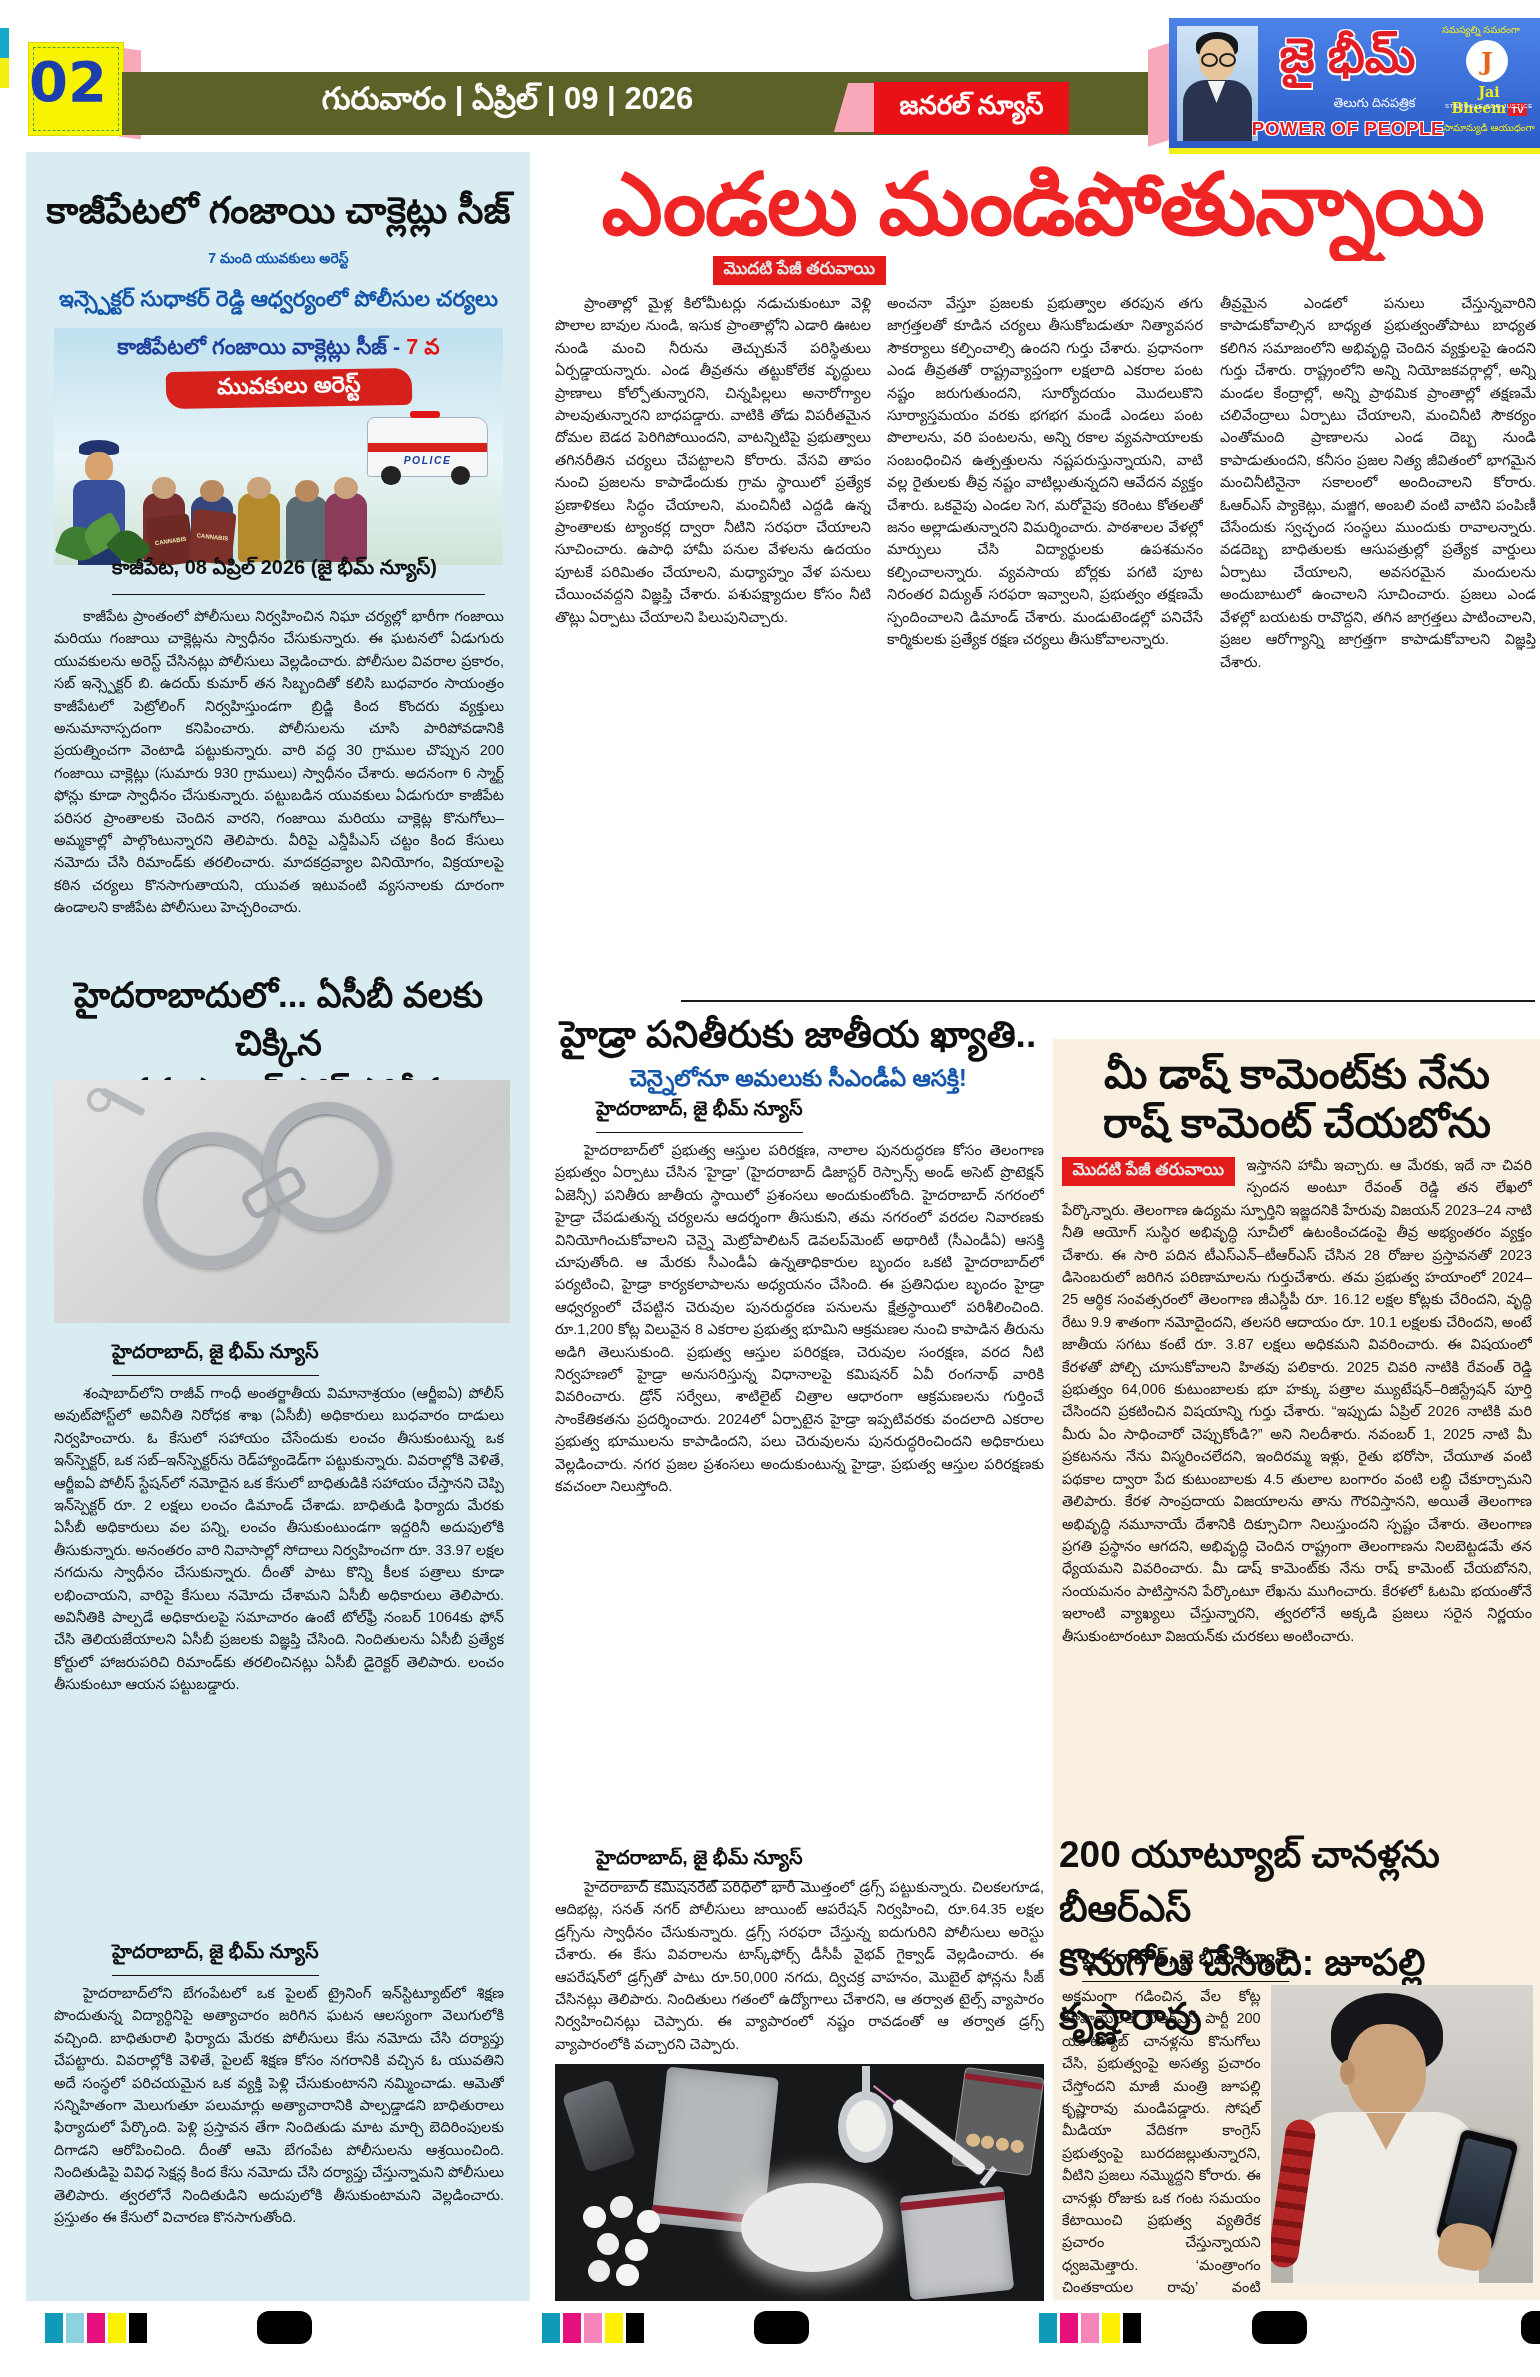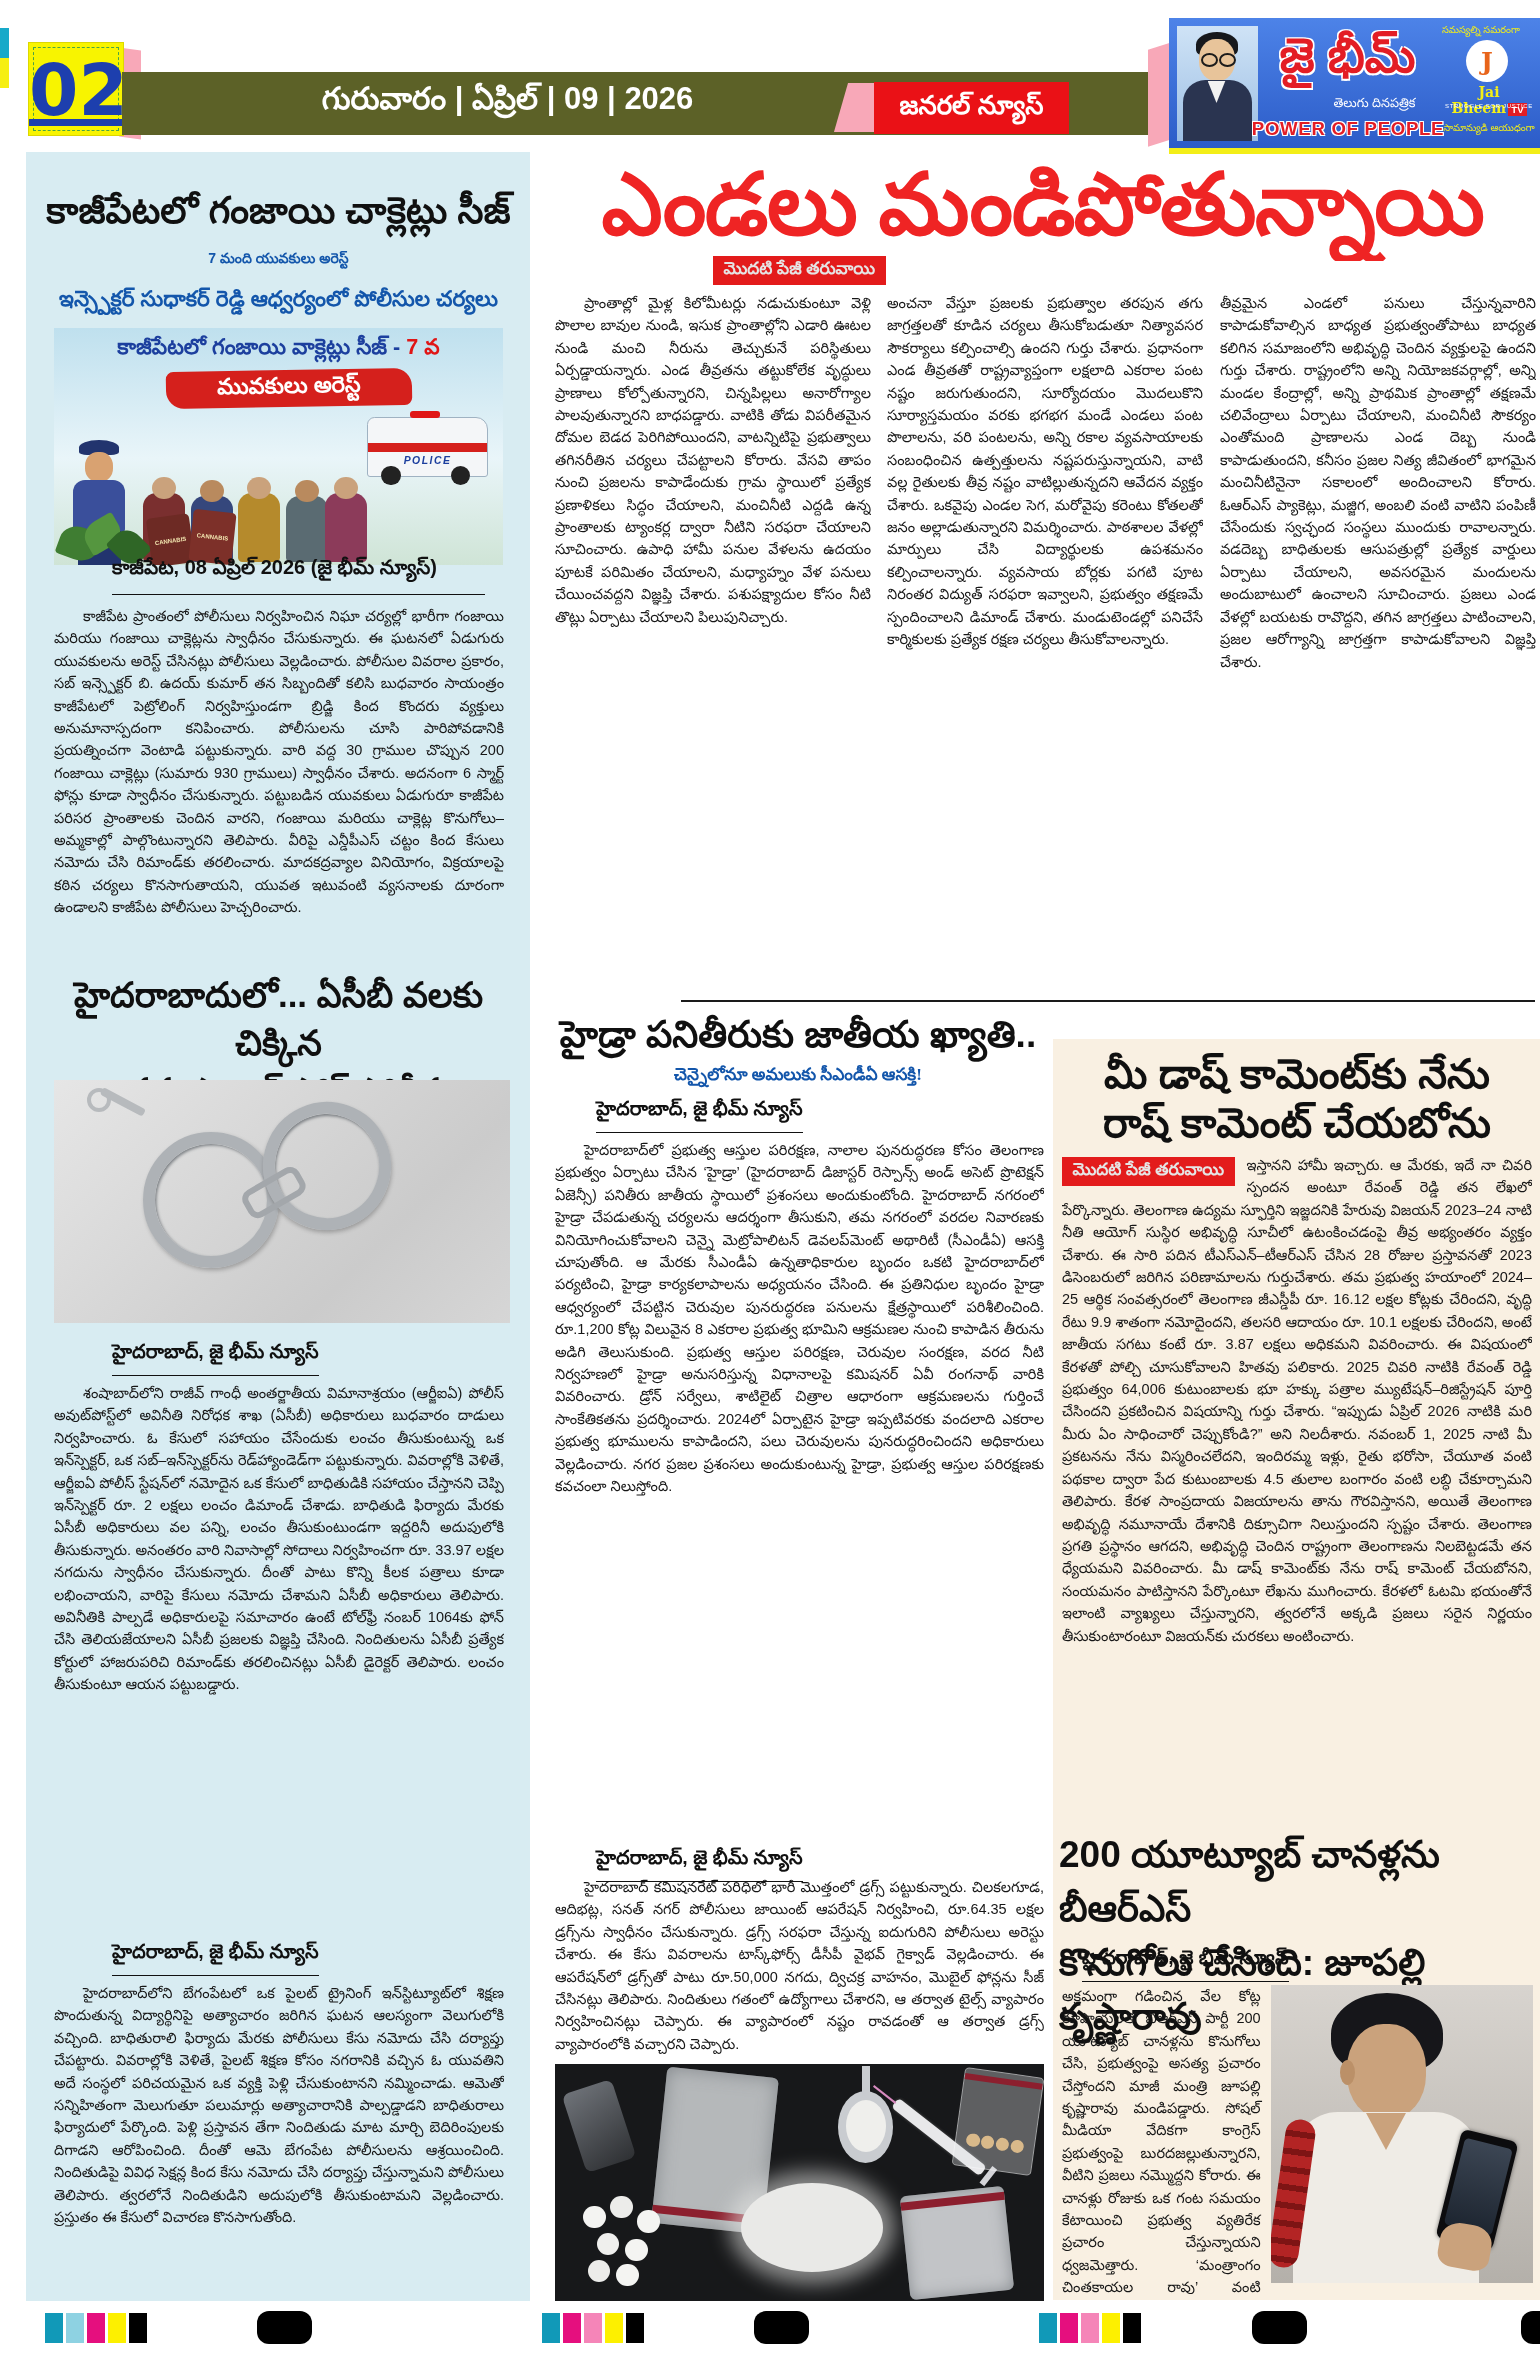--- a/index.html
+++ b/index.html
@@ -27,21 +27,21 @@
 <div class="page">
 
   <div class="abs" style="left:0;top:28px;width:9px;height:30px;background:#17a9c9;"></div>
   <div class="abs" style="left:0;top:58px;width:9px;height:30px;background:#f6ef12;"></div>
   <div class="abs" style="left:1532px;top:28px;width:9px;height:30px;background:#f59ab5;"></div>
   <div class="abs" style="left:1532px;top:58px;width:9px;height:30px;background:#79b53d;"></div>
 
   <div class="abs" style="left:119px;top:49px;width:22.4px;height:89px;background:#f8a8b8;transform:skewY(8deg);"></div>
   <div class="abs" style="left:28px;top:42px;width:94px;height:92px;background:#f8f400;border:1.5px solid #ddd800;">
     <div class="abs" style="left:3.7px;top:3.7px;right:3.7px;bottom:3.7px;border:0.7px dashed #4aa348;"></div>
-    <div class="abs" style="left:0;top:6px;width:100%;font-size:71px;font-weight:800;color:#1d3fae;font-family:'DejaVu Sans',sans-serif;text-decoration:underline;">02</div>
+    <div class="abs" style="left:0;top:6px;width:100%;font-size:56px;font-weight:800;color:#1d3fae;font-family:'DejaVu Sans',sans-serif;">02</div>
   </div>
   <div class="abs" style="left:122px;top:72px;width:1044px;height:63px;background:#5c6127;"></div>
   <div class="abs" style="left:239px;top:81px;width:537px;text-align:center;font-size:31px;font-weight:700;color:#ffffff;">గురువారం | ఏప్రిల్ | 09 | 2026</div>
   <div class="abs" style="left:841px;top:83px;width:45px;height:49px;background:#f8a8b8;transform:skewX(-16deg);"></div>
   <div class="abs" style="left:874px;top:82px;width:195px;height:52px;background:#ea1116;display:flex;align-items:center;justify-content:center;">
     <span style="color:#fff;font-size:26px;font-weight:700;">జనరల్ న్యూస్</span>
   </div>
 
   <div class="abs" style="left:1148px;top:45px;width:30px;height:97px;background:#f8a8b8;transform:skewY(-18deg);"></div>
   <div class="abs" style="left:1169px;top:18px;width:371px;height:130px;background:linear-gradient(180deg,#4d83e8,#2c5cc8);border-bottom:6px solid #f3ee18;">
@@ -158,21 +158,21 @@
   <div class="abs" style="left:713px;top:256px;">
     <span class="red-tag">మొదటి పేజీ తరువాయి</span>
   </div>
   <div class="abs just body-text" style="left:555px;top:292px;width:316px;height:669px;">ప్రాంతాల్లో మైళ్ల కిలోమీటర్లు నడుచుకుంటూ వెళ్లి పొలాల బావుల నుండి, ఇసుక ప్రాంతాల్లోని ఎడారి ఊటల నుండి మంచి నీరును తెచ్చుకునే పరిస్థితులు ఏర్పడ్డాయన్నారు. ఎండ తీవ్రతను తట్టుకోలేక వృద్ధులు ప్రాణాలు కోల్పోతున్నారని, చిన్నపిల్లలు అనారోగ్యాల పాలవుతున్నారని బాధపడ్డారు. వాటికి తోడు విపరీతమైన దోమల బెడద పెరిగిపోయిందని, వాటన్నిటిపై ప్రభుత్వాలు తగినరీతిన చర్యలు చేపట్టాలని కోరారు. వేసవి తాపం నుంచి ప్రజలను కాపాడేందుకు గ్రామ స్థాయిలో ప్రత్యేక ప్రణాళికలు సిద్ధం చేయాలని, మంచినీటి ఎద్దడి ఉన్న ప్రాంతాలకు ట్యాంకర్ల ద్వారా నీటిని సరఫరా చేయాలని సూచించారు. ఉపాధి హామీ పనుల వేళలను ఉదయం పూటకే పరిమితం చేయాలని, మధ్యాహ్నం వేళ పనులు చేయించవద్దని విజ్ఞప్తి చేశారు. పశుపక్ష్యాదుల కోసం నీటి తొట్లు ఏర్పాటు చేయాలని పిలుపునిచ్చారు.</div>
   <div class="abs just body-text" style="left:887px;top:292px;width:316px;height:669px;text-indent:0;">అంచనా వేస్తూ ప్రజలకు ప్రభుత్వాల తరపున తగు జాగ్రత్తలతో కూడిన చర్యలు తీసుకోబడుతూ నిత్యావసర సౌకర్యాలు కల్పించాల్సి ఉందని గుర్తు చేశారు. ప్రధానంగా ఎండ తీవ్రతతో రాష్ట్రవ్యాప్తంగా లక్షలాది ఎకరాల పంట నష్టం జరుగుతుందని, సూర్యోదయం మొదలుకొని సూర్యాస్తమయం వరకు భగభగ మండే ఎండలు పంట పొలాలను, వరి పంటలను, అన్ని రకాల వ్యవసాయాలకు సంబంధించిన ఉత్పత్తులను నష్టపరుస్తున్నాయని, వాటి వల్ల రైతులకు తీవ్ర నష్టం వాటిల్లుతున్నదని ఆవేదన వ్యక్తం చేశారు. ఒకవైపు ఎండల సెగ, మరోవైపు కరెంటు కోతలతో జనం అల్లాడుతున్నారని విమర్శించారు. పాఠశాలల వేళల్లో మార్పులు చేసి విద్యార్థులకు ఉపశమనం కల్పించాలన్నారు. వ్యవసాయ బోర్లకు పగటి పూట నిరంతర విద్యుత్ సరఫరా ఇవ్వాలని, ప్రభుత్వం తక్షణమే స్పందించాలని డిమాండ్ చేశారు. మండుటెండల్లో పనిచేసే కార్మికులకు ప్రత్యేక రక్షణ చర్యలు తీసుకోవాలన్నారు.</div>
   <div class="abs just body-text" style="left:1220px;top:292px;width:316px;height:669px;text-indent:0;">తీవ్రమైన ఎండలో పనులు చేస్తున్నవారిని కాపాడుకోవాల్సిన బాధ్యత ప్రభుత్వంతోపాటు బాధ్యత కలిగిన సమాజంలోని అభివృద్ధి చెందిన వ్యక్తులపై ఉందని గుర్తు చేశారు. రాష్ట్రంలోని అన్ని నియోజకవర్గాల్లో, అన్ని మండల కేంద్రాల్లో, అన్ని ప్రాథమిక ప్రాంతాల్లో తక్షణమే చలివేంద్రాలు ఏర్పాటు చేయాలని, మంచినీటి సౌకర్యం ఎంతోమంది ప్రాణాలను ఎండ దెబ్బ నుండి కాపాడుతుందని, కనీసం ప్రజల నిత్య జీవితంలో భాగమైన మంచినీటినైనా సకాలంలో అందించాలని కోరారు. ఓఆర్ఎస్ ప్యాకెట్లు, మజ్జిగ, అంబలి వంటి వాటిని పంపిణీ చేసేందుకు స్వచ్ఛంద సంస్థలు ముందుకు రావాలన్నారు. వడదెబ్బ బాధితులకు ఆసుపత్రుల్లో ప్రత్యేక వార్డులు ఏర్పాటు చేయాలని, అవసరమైన మందులను అందుబాటులో ఉంచాలని సూచించారు. ప్రజలు ఎండ వేళల్లో బయటకు రావొద్దని, తగిన జాగ్రత్తలు పాటించాలని, ప్రజల ఆరోగ్యాన్ని జాగ్రత్తగా కాపాడుకోవాలని విజ్ఞప్తి చేశారు.</div>
 
   <div class="abs" style="left:681px;top:1000px;width:854px;height:1.5px;background:#1a1a1a;"></div>
 
   <div class="abs headline" style="left:549px;top:1014px;width:498px;font-size:37px;">హైడ్రా పనితీరుకు జాతీయ ఖ్యాతి..</div>
-  <div class="abs subhead-blue" style="left:549px;top:1065px;width:498px;font-size:17px;font-family:Liberation Serif, serif;">చెన్నైలోనూ అమలుకు సీఎండీఏ ఆసక్తి!</div>
+  <div class="abs subhead-blue" style="left:549px;top:1065px;width:498px;font-size:23px;">చెన్నైలోనూ అమలుకు సీఎండీఏ ఆసక్తి!</div>
   <div class="abs" style="left:596px;top:1097px;">
     <span class="byline">హైదరాబాద్, జై భీమ్ న్యూస్</span>
   </div>
   <div class="abs just body-text" style="left:555px;top:1139px;width:489px;height:576px;">హైదరాబాద్‌లో ప్రభుత్వ ఆస్తుల పరిరక్షణ, నాలాల పునరుద్ధరణ కోసం తెలంగాణ ప్రభుత్వం ఏర్పాటు చేసిన ‘హైడ్రా’ (హైదరాబాద్ డిజాస్టర్ రెస్పాన్స్ అండ్ అసెట్ ప్రొటెక్షన్ ఏజెన్సీ) పనితీరు జాతీయ స్థాయిలో ప్రశంసలు అందుకుంటోంది. హైదరాబాద్ నగరంలో హైడ్రా చేపడుతున్న చర్యలను ఆదర్శంగా తీసుకుని, తమ నగరంలో వరదల నివారణకు వినియోగించుకోవాలని చెన్నై మెట్రోపాలిటన్ డెవలప్‌మెంట్ అథారిటీ (సీఎండీఏ) ఆసక్తి చూపుతోంది. ఆ మేరకు సీఎండీఏ ఉన్నతాధికారుల బృందం ఒకటి హైదరాబాద్‌లో పర్యటించి, హైడ్రా కార్యకలాపాలను అధ్యయనం చేసింది. ఈ ప్రతినిధుల బృందం హైడ్రా ఆధ్వర్యంలో చేపట్టిన చెరువుల పునరుద్ధరణ పనులను క్షేత్రస్థాయిలో పరిశీలించింది. రూ.1,200 కోట్ల విలువైన 8 ఎకరాల ప్రభుత్వ భూమిని ఆక్రమణల నుంచి కాపాడిన తీరును అడిగి తెలుసుకుంది. ప్రభుత్వ ఆస్తుల పరిరక్షణ, చెరువుల సంరక్షణ, వరద నీటి నిర్వహణలో హైడ్రా అనుసరిస్తున్న విధానాలపై కమిషనర్ ఏవీ రంగనాథ్ వారికి వివరించారు. డ్రోన్ సర్వేలు, శాటిలైట్ చిత్రాల ఆధారంగా ఆక్రమణలను గుర్తించే సాంకేతికతను ప్రదర్శించారు. 2024లో ఏర్పాటైన హైడ్రా ఇప్పటివరకు వందలాది ఎకరాల ప్రభుత్వ భూములను కాపాడిందని, పలు చెరువులను పునరుద్ధరించిందని అధికారులు వెల్లడించారు. నగర ప్రజల ప్రశంసలు అందుకుంటున్న హైడ్రా, ప్రభుత్వ ఆస్తుల పరిరక్షణకు కవచంలా నిలుస్తోంది.</div>
 
   <div class="abs" style="left:596px;top:1846px;">
     <span class="byline">హైదరాబాద్, జై భీమ్ న్యూస్</span>
   </div>
   <div class="abs just body-text" style="left:555px;top:1876px;width:489px;height:183px;">హైదరాబాద్ కమిషనరేట్ పరిధిలో భారీ మొత్తంలో డ్రగ్స్ పట్టుకున్నారు. చిలకలగూడ, ఆదిభట్ల, సనత్ నగర్ పోలీసులు జాయింట్ ఆపరేషన్ నిర్వహించి, రూ.64.35 లక్షల డ్రగ్స్‌ను స్వాధీనం చేసుకున్నారు. డ్రగ్స్ సరఫరా చేస్తున్న ఐదుగురిని పోలీసులు అరెస్టు చేశారు. ఈ కేసు వివరాలను టాస్క్‌ఫోర్స్ డీసీపీ వైభవ్ గైక్వాడ్ వెల్లడించారు. ఈ ఆపరేషన్‌లో డ్రగ్స్‌తో పాటు రూ.50,000 నగదు, ద్విచక్ర వాహనం, మొబైల్ ఫోన్లను సీజ్ చేసినట్లు తెలిపారు. నిందితులు గతంలో ఉద్యోగాలు చేశారని, ఆ తర్వాత టైల్స్ వ్యాపారం నిర్వహించినట్లు చెప్పారు. ఈ వ్యాపారంలో నష్టం రావడంతో ఆ తర్వాత డ్రగ్స్ వ్యాపారంలోకి వచ్చారని చెప్పారు.</div>
 

